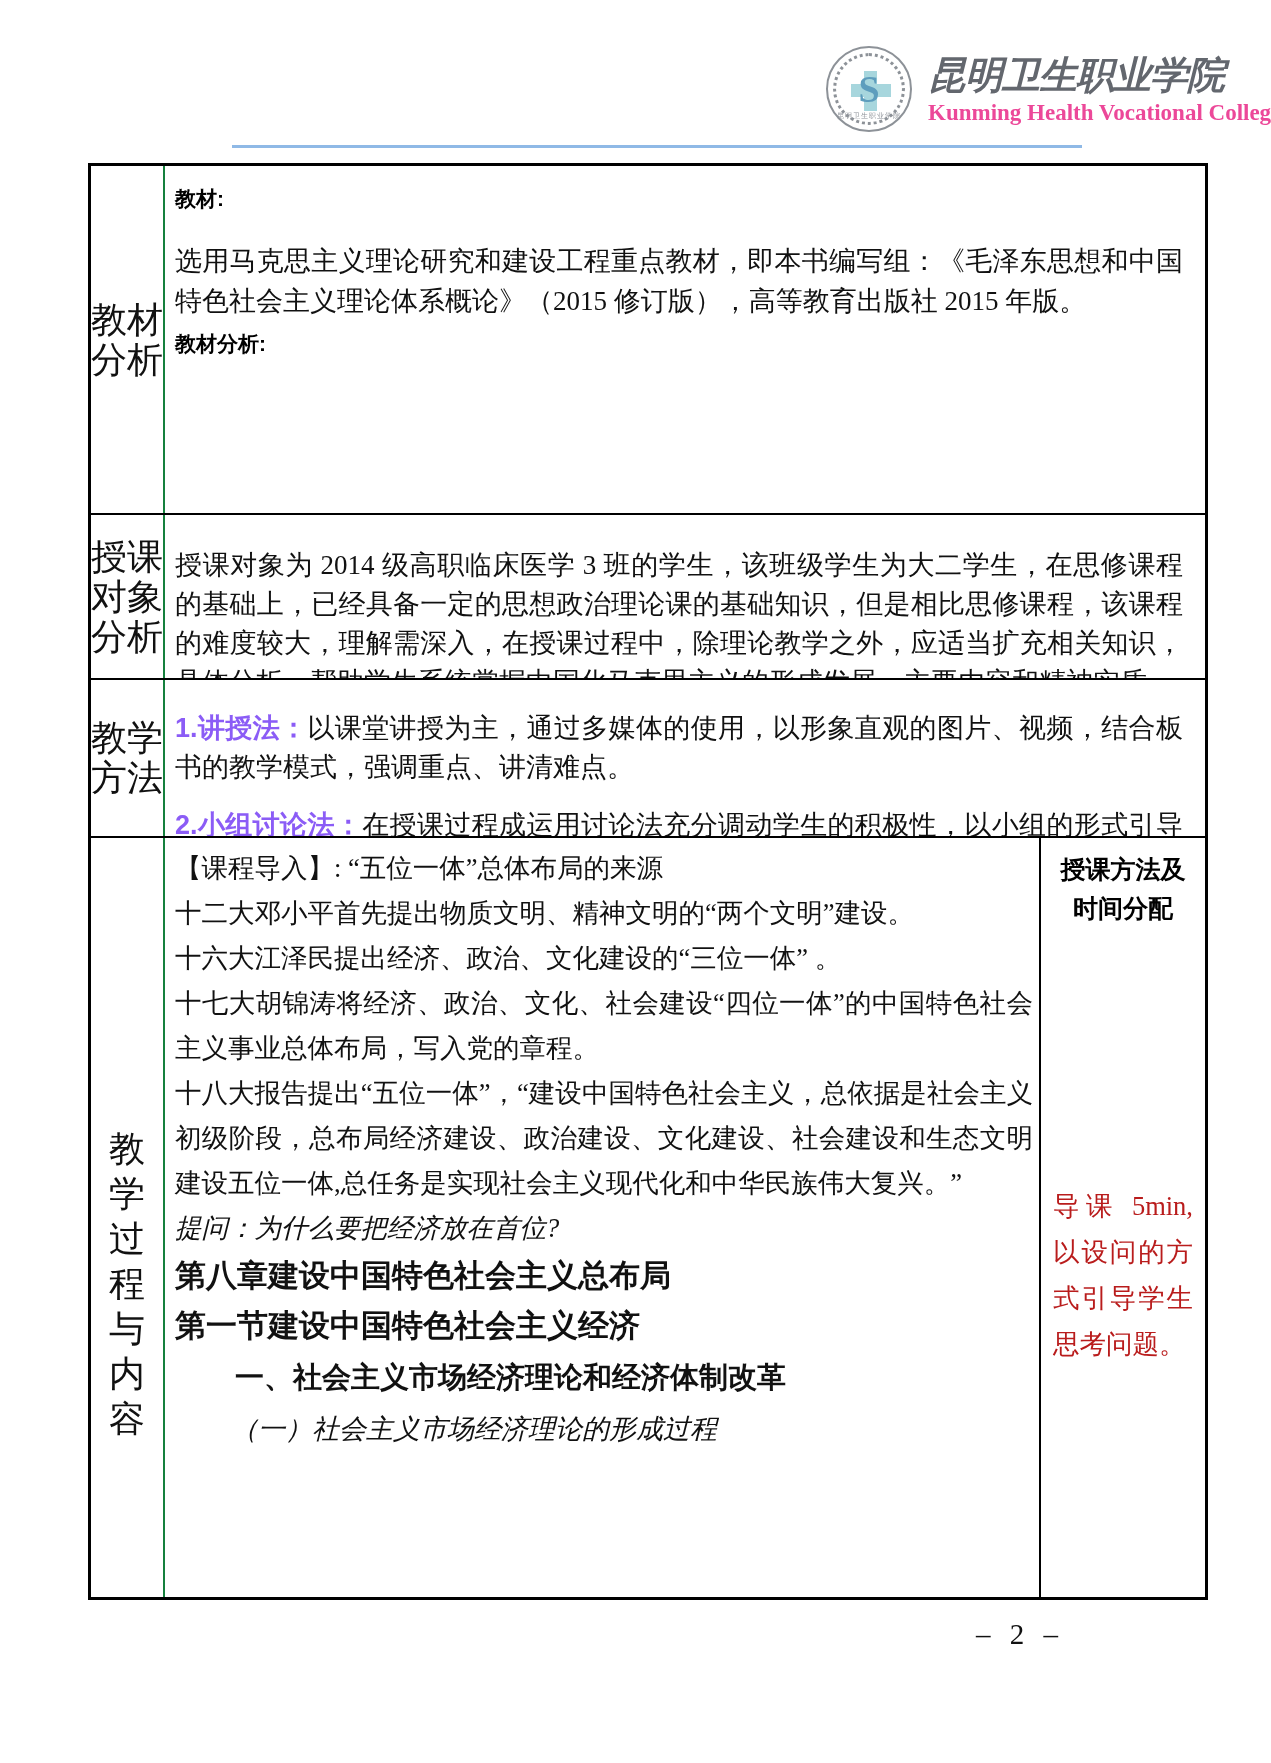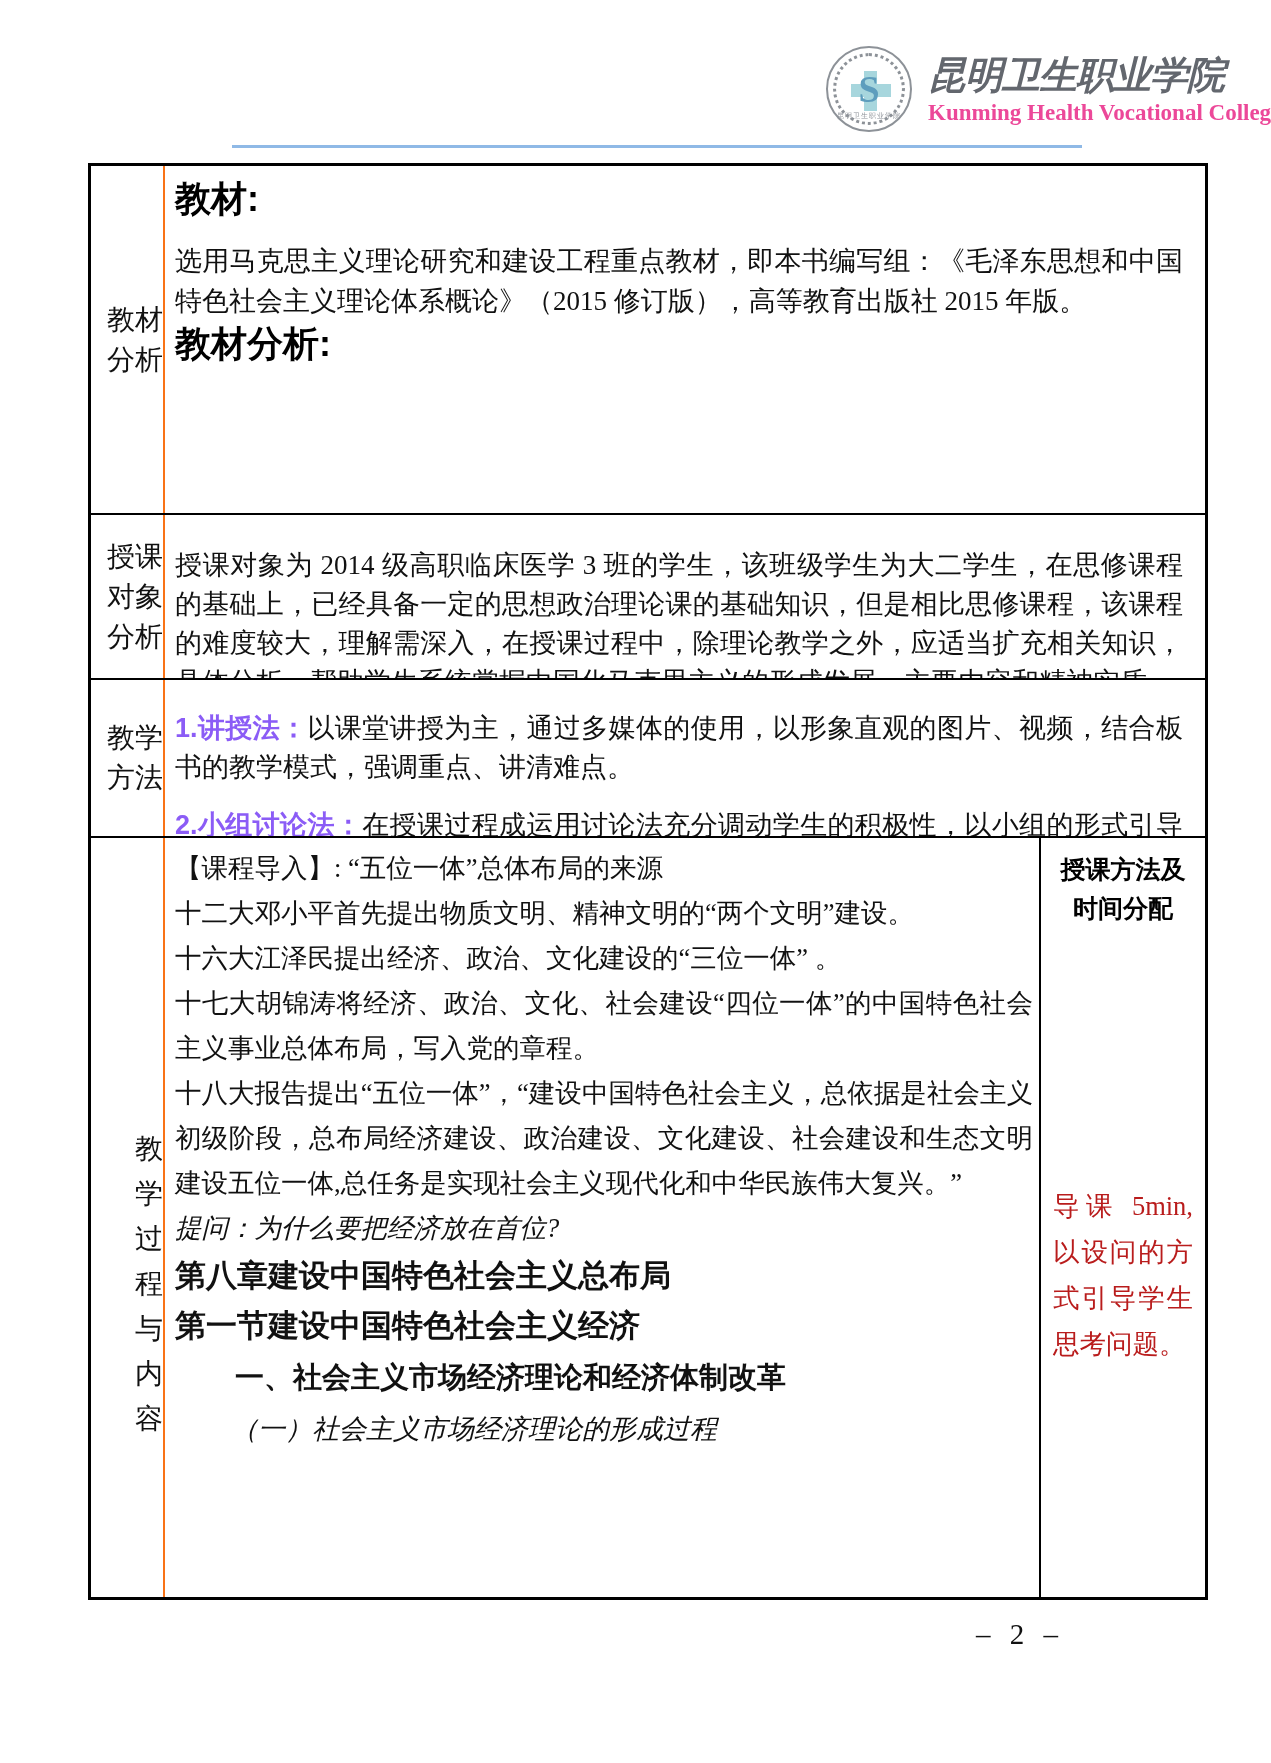--- a/index.html
+++ b/index.html
@@ -51,34 +51,34 @@
   .doc-table {
     position:absolute; left:88px; top:163px; width:1120px; height:1437px;
     border:3px solid #000;
     display:grid; grid-template-rows:347px 165px 158px auto;
   }
   .t-row { display:grid; grid-template-columns:74px 1fr; min-height:0; }
   .t-row + .t-row { border-top:2px solid #000; }
   .t-row.cols3 { grid-template-columns:74px 1fr 166px; }
 
   .label-cell {
-    border-right:2px solid #f97316;
-    display:flex; flex-direction:column; align-items:flex-end; justify-content:center;
-    font-family:"Liberation Sans","DejaVu Sans",sans-serif;
-    font-size:28px; line-height:40px; color:#111; text-align:center;
+    border-right:2px solid #15803d;
+    display:flex; flex-direction:column; align-items:center; justify-content:center;
+    font-family:"Liberation Sans","DejaVu Sans",sans-serif;
+    font-size:36px; line-height:40px; color:#111; text-align:center;
   }
   .label-cell.vert { justify-content:flex-start; padding-top:288px; line-height:45px; letter-spacing:0; }
 
   .content-cell { padding:10px 22px 0 10px; overflow:hidden; }
   .content-cell p {
     font-size:27px; line-height:40px; text-align:justify; color:#111;margin-top:19px;
   }
   .sec-heading {
     font-family:"Liberation Sans","DejaVu Sans",sans-serif;
-    font-weight:bold; font-size:36px; line-height:46px; color:#000;
+    font-weight:bold; font-size:21px; line-height:46px; color:#000;
   }
   .method-p { margin-bottom:0; line-height:39px !important; }
   .method-lead {
     font-family:"Liberation Sans","DejaVu Sans",sans-serif;
     font-weight:bold; color:#8b5cf6;
   }
   .audience-cell p { line-height:39px; padding-top:2px; }
 
   
   .process-main { padding:8px 6px 0 10px; overflow:hidden; }

